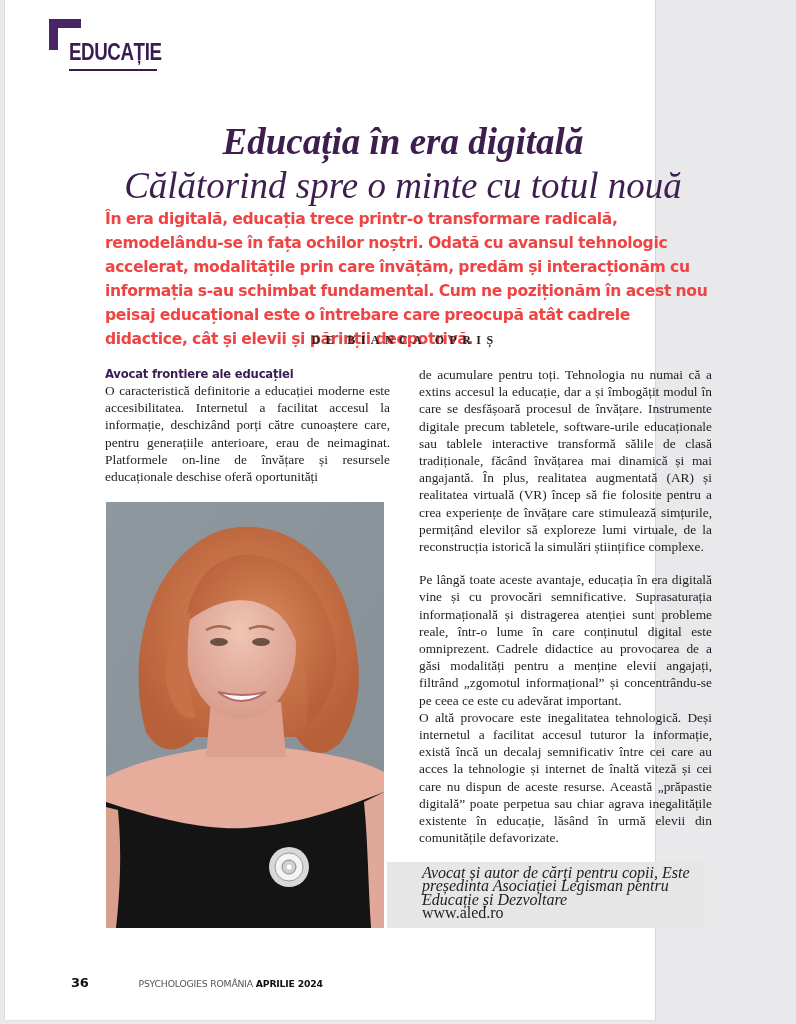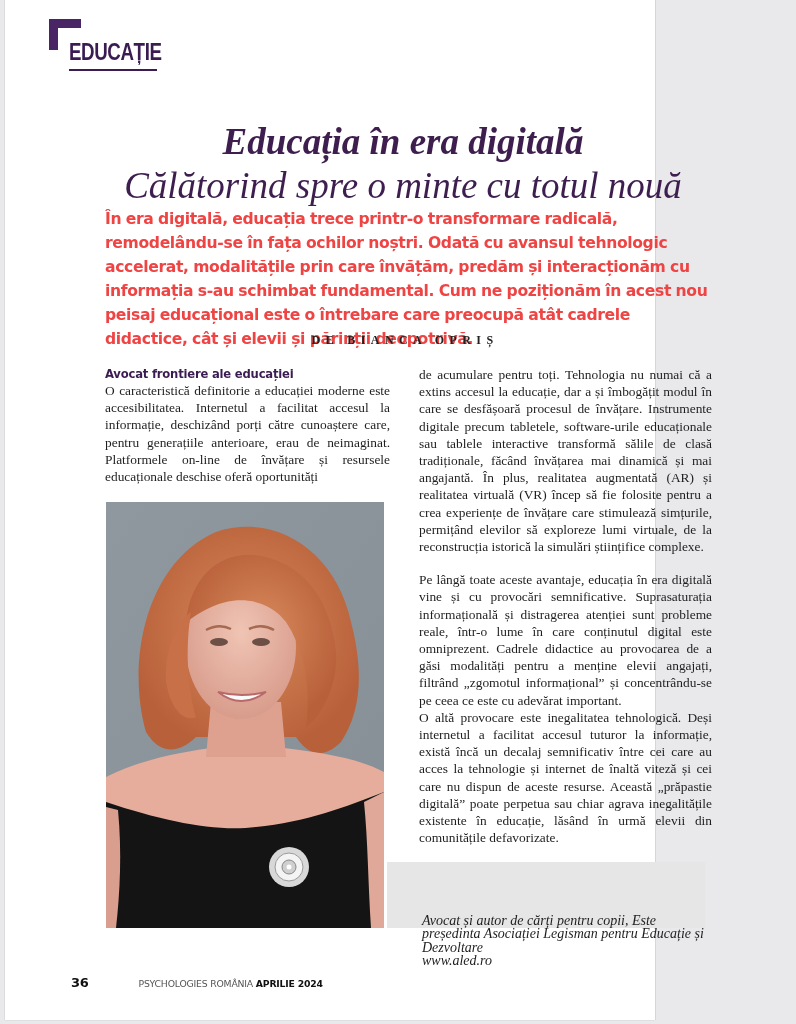--- a/index.html
+++ b/index.html
@@ -156,28 +156,26 @@
     }
     .bio .name {
       font-weight: bold;
       font-size: 14.5px;
       letter-spacing: 0.6px;
       color: #3b1c52;
       line-height: 17px;
     }
     .bio .desc {
       font-style: italic;
-      font-size: 14px;
+      font-size: 16px;
       line-height: 13.4px;
-      margin-top: 48px;
     }
     .bio .url {
-      font-size: 14px;
+      font-size: 16px;
       line-height: 13.4px;
-      font-style: italic;
     }
     
     .footer {
       position: absolute;
       left: 58px;
       top: 975px;
       font-family: "DejaVu Sans", sans-serif;
       font-size: 9.3px;
       color: #111;
       letter-spacing: -0.2px;

